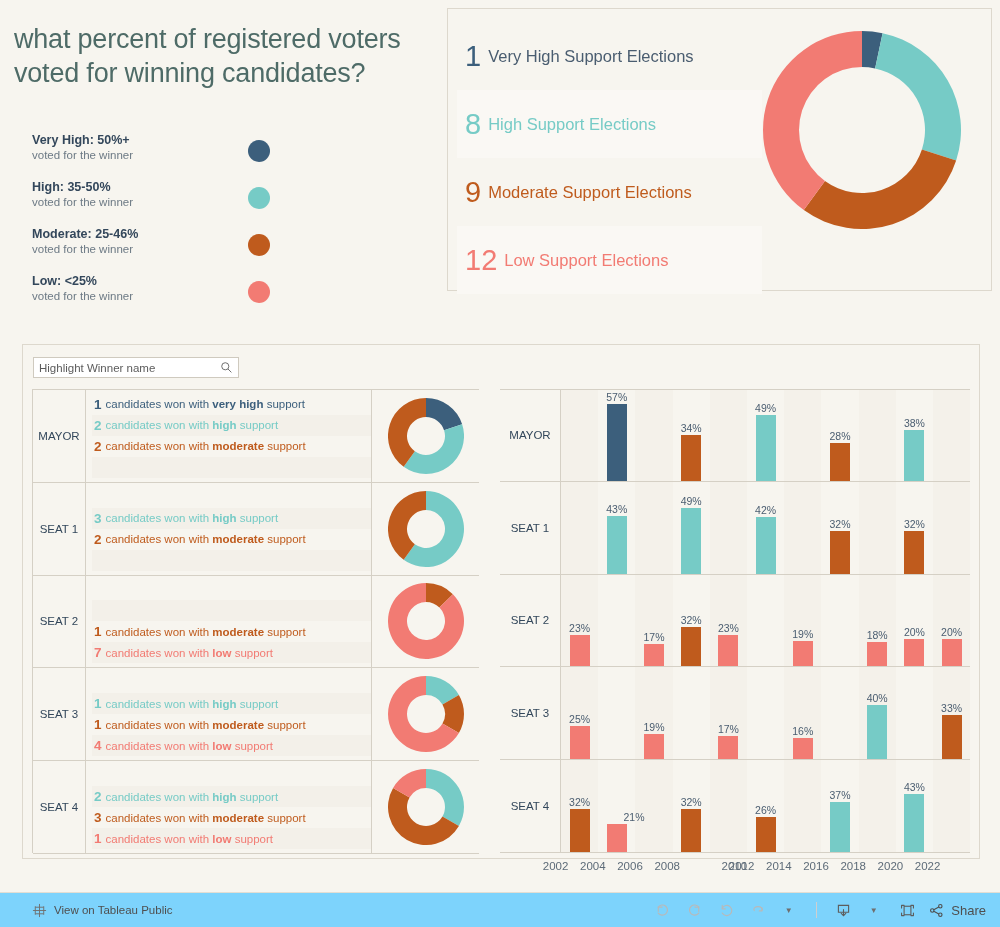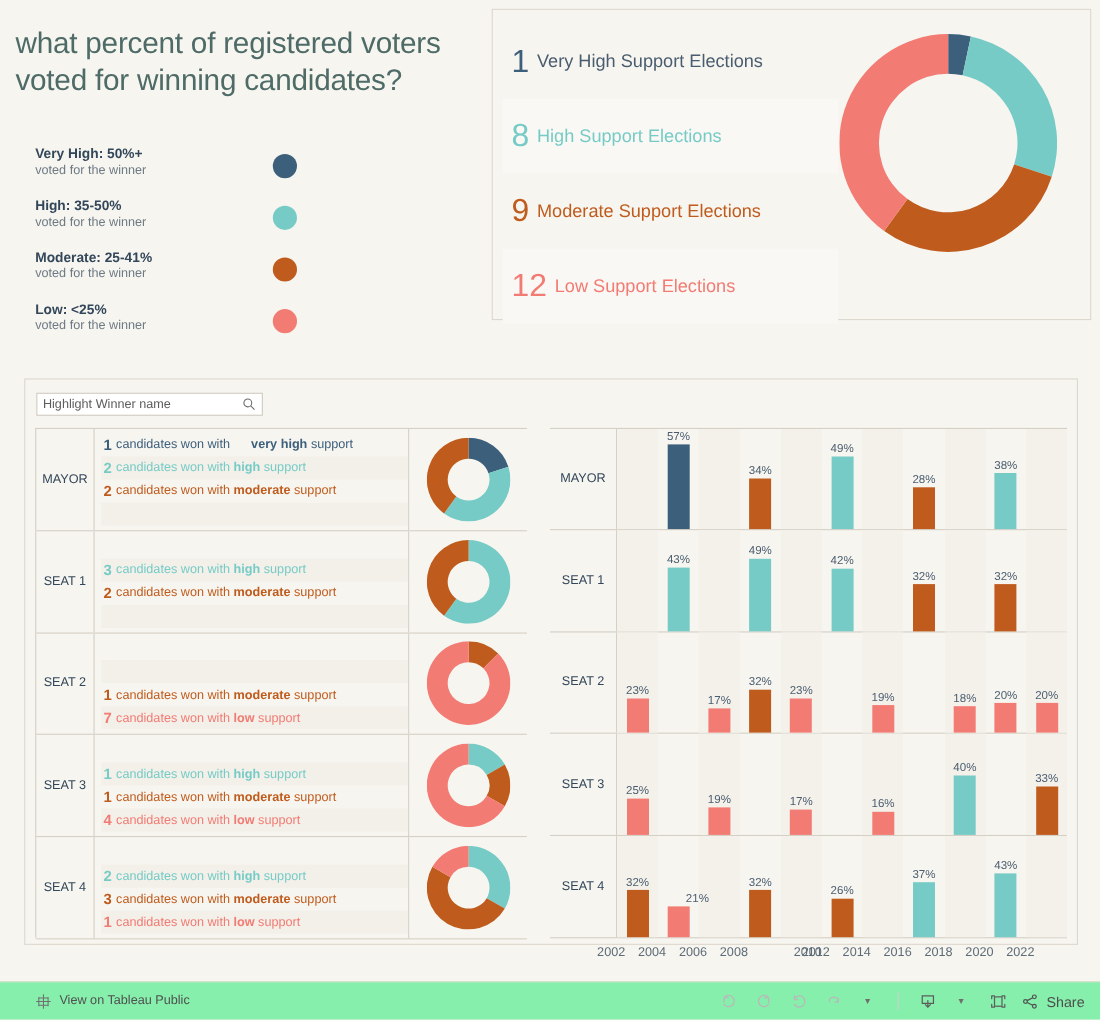--- a/index.html
+++ b/index.html
@@ -119,21 +119,21 @@
     position: absolute; left: 537px; top: 860px; width: 420px; height: 20px;
   }
   .xtick {
     position: absolute; font-size: 11.5px; color: #5d6b78; width: 40px;
     text-align: center; top: 0;
   }
 
   
   .toolbar {
     position: absolute; left: 0; bottom: 0; width: 1000px; height: 35px;
-    background: #86efac; border-top: 1px solid #e3ded3;
+    background: #7dd3fc; border-top: 1px solid #e3ded3;
     display: flex; align-items: center;
   }
   .tb-left { display: flex; align-items: center; margin-left: 32px; gap: 7px; }
   .tb-text { font-size: 11.5px; color: #4f4f4f; }
   .tb-right {
     margin-left: auto; margin-right: 14px;
     display: flex; align-items: center; gap: 2px;
   }
   .tb-btn {
     width: 30px; height: 26px; display: flex;
@@ -158,21 +158,21 @@
   <div class="legend" id="legend-host">
       <div class="legend-row">
         <div class="legend-head">Very High: 50%+</div>
         <div class="legend-sub">voted for the winner</div>
       </div>
       <div class="legend-row">
         <div class="legend-head">High: 35-50%</div>
         <div class="legend-sub">voted for the winner</div>
       </div>
       <div class="legend-row">
-        <div class="legend-head">Moderate: 25-41%</div>
+        <div class="legend-head">Moderate: 25-46%</div>
         <div class="legend-sub">voted for the winner</div>
       </div>
       <div class="legend-row">
         <div class="legend-head">Low: &lt;25%</div>
         <div class="legend-sub">voted for the winner</div>
       </div>
     </div>
   <div class="legend-dots" id="legend-dots">
       <div class="dot" style="background: rgb(60, 95, 124);"></div>
       <div class="dot" style="background: rgb(118, 203, 198);"></div>
@@ -216,21 +216,21 @@
           <circle cx="6.5" cy="6.5" r="4.4" fill="none" stroke="currentColor" stroke-width="1.2"></circle>
           <line x1="9.8" y1="9.8" x2="14" y2="14" stroke="currentColor" stroke-width="1.2"></line>
         </svg>
       </div>
     </div>
 
     <div class="ltable" id="ltable-host">
         <div class="lrow">
           <div class="lcell-head">MAYOR</div>
           <div class="lcell-text">
-            <div class="tline"><span class="n" style="color: rgb(60, 95, 124);">1</span><span class="mid" style="color: rgb(60, 95, 124);">candidates won with</span>&nbsp;<span class="strong" style="color: rgb(60, 95, 124); margin-left: 16px;">very high</span>&nbsp;<span class="tail" style="color: rgb(60, 95, 124);">support</span></div>
+            <div class="tline"><span class="n" style="color: rgb(60, 95, 124);">1</span><span class="mid" style="color: rgb(60, 95, 124);">candidates won with</span>&nbsp;<span class="strong" style="color: rgb(60, 95, 124);">very high</span>&nbsp;<span class="tail" style="color: rgb(60, 95, 124);">support</span></div>
             <div class="tline band"><span class="n" style="color: rgb(118, 203, 198);">2</span><span class="mid" style="color: rgb(118, 203, 198);">candidates won with</span>&nbsp;<span class="strong" style="color: rgb(118, 203, 198);">high</span>&nbsp;<span class="tail" style="color: rgb(118, 203, 198);">support</span></div>
             <div class="tline"><span class="n" style="color: rgb(191, 91, 29);">2</span><span class="mid" style="color: rgb(191, 91, 29);">candidates won with</span>&nbsp;<span class="strong" style="color: rgb(191, 91, 29);">moderate</span>&nbsp;<span class="tail" style="color: rgb(191, 91, 29);">support</span></div>
             <div class="tline band"></div>
           </div>
           <div class="lcell-donut">
             <svg width="76" height="76" viewBox="0 0 76 76">
               <path d="M 38 0 A 38 38 0 0 1 74.14014761921584 26.257354213752 L 56.07007380960792 32.128677106876 A 19 19 0 0 0 38 19 Z" fill="#3C5F7C"></path>
               <path d="M 74.14014761921584 26.257354213752 A 38 38 0 0 1 15.664160412886027 68.742645786248 L 26.832080206443013 53.371322893124 A 19 19 0 0 0 56.07007380960792 32.128677106876 Z" fill="#76CBC6"></path>
               <path d="M 15.664160412886027 68.742645786248 A 38 38 0 0 1 37.99999999999999 0 L 38 19 A 19 19 0 0 0 26.832080206443013 53.371322893124 Z" fill="#BF5B1D"></path>
             </svg>

